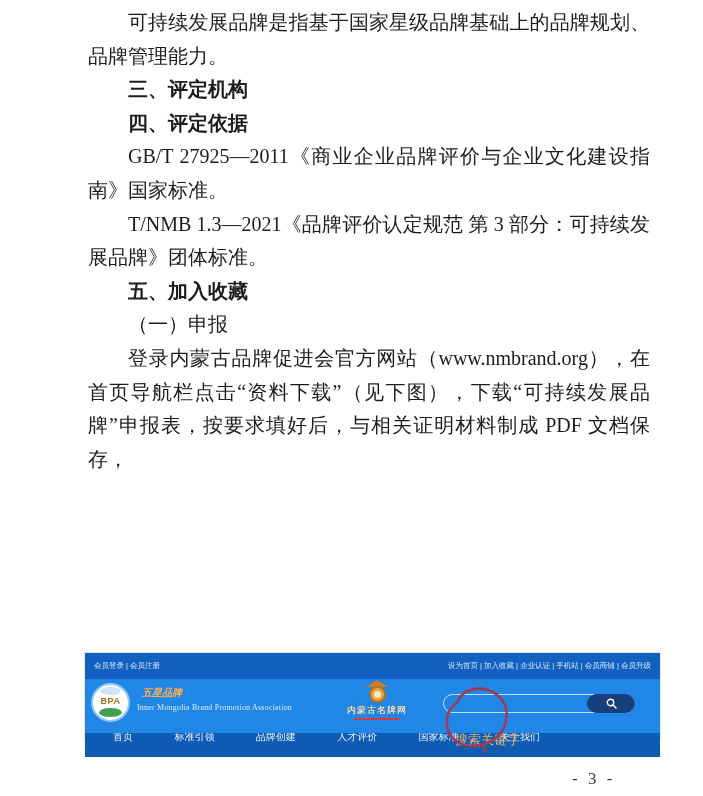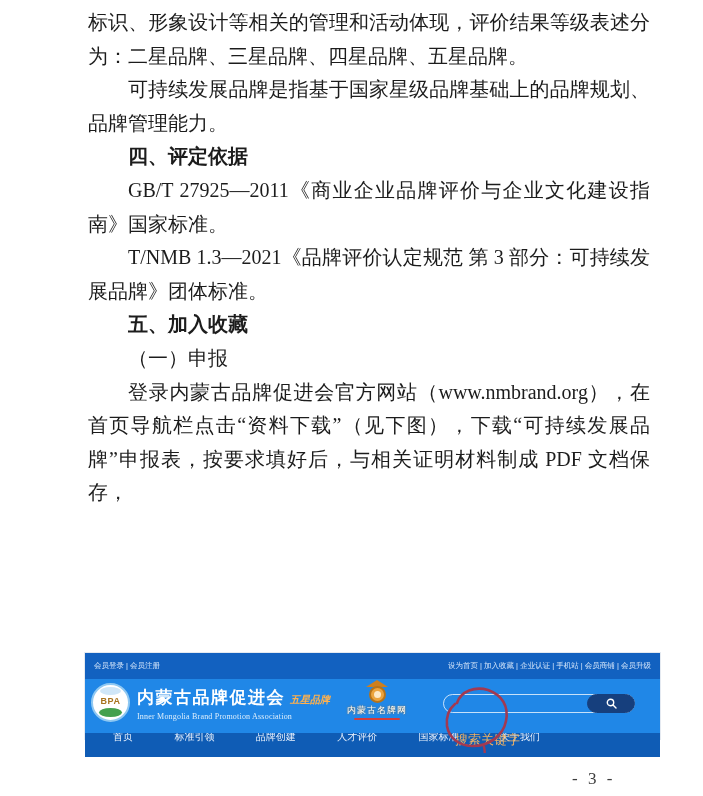--- a/index.html
+++ b/index.html
@@ -80,22 +80,22 @@
   
   .pageno {
     position: absolute; left: 572px; top: 769px; font-size: 17px; color: #3d3d3d;
     letter-spacing: 3px; font-family: "Liberation Serif", serif;
   }
 </style>
 </head>
 <body>
 
 <div class="doc">
-  <div class="blk noindent">标识、形象设计等相关的管理和活动体现，评价结果等级表述分为：二星品牌、三星品牌、四星品牌、五星品牌。</div>
   <div class="blk">可持续发展品牌是指基于国家星级品牌基础上的品牌规划、品牌管理能力。</div>
+  <div class="blk heading">三、评定机构</div>
   <div class="blk heading">四、评定依据</div>
   <div class="blk">GB/T 27925—2011《商业企业品牌评价与企业文化建设指南》国家标准。</div>
   <div class="blk">T/NMB 1.3—2021《品牌评价认定规范 第 3 部分：可持续发展品牌》团体标准。</div>
   <div class="blk heading">五、加入收藏</div>
   <div class="blk">（一）申报</div>
   <div class="blk">登录内蒙古品牌促进会官方网站（www.nmbrand.org），在首页导航栏点击“资料下载”（见下图），下载“可持续发展品牌”申报表，按要求填好后，与相关证明材料制成 PDF 文档保存，</div>
 </div>
 
 <div class="site">
 
@@ -106,21 +106,20 @@
 
   <div class="header">
     <div class="logo-circle">
       <span class="logo-top"></span>
       <span class="bpa">BPA</span>
       <span class="logo-green"></span>
     </div>
 
     <div class="brand">
       <div class="row1">
-        <span class="cn">内蒙古品牌促进会</span>
         <span class="suffix">五星品牌</span>
       </div>
       <div class="en">Inner Mongolia Brand Promotion Association</div>
     </div>
 
     <div class="badge">
       <div class="hat"></div>
       <div class="medal"></div>
       <div class="label">内蒙古名牌网</div>
       <div class="redline"></div>

